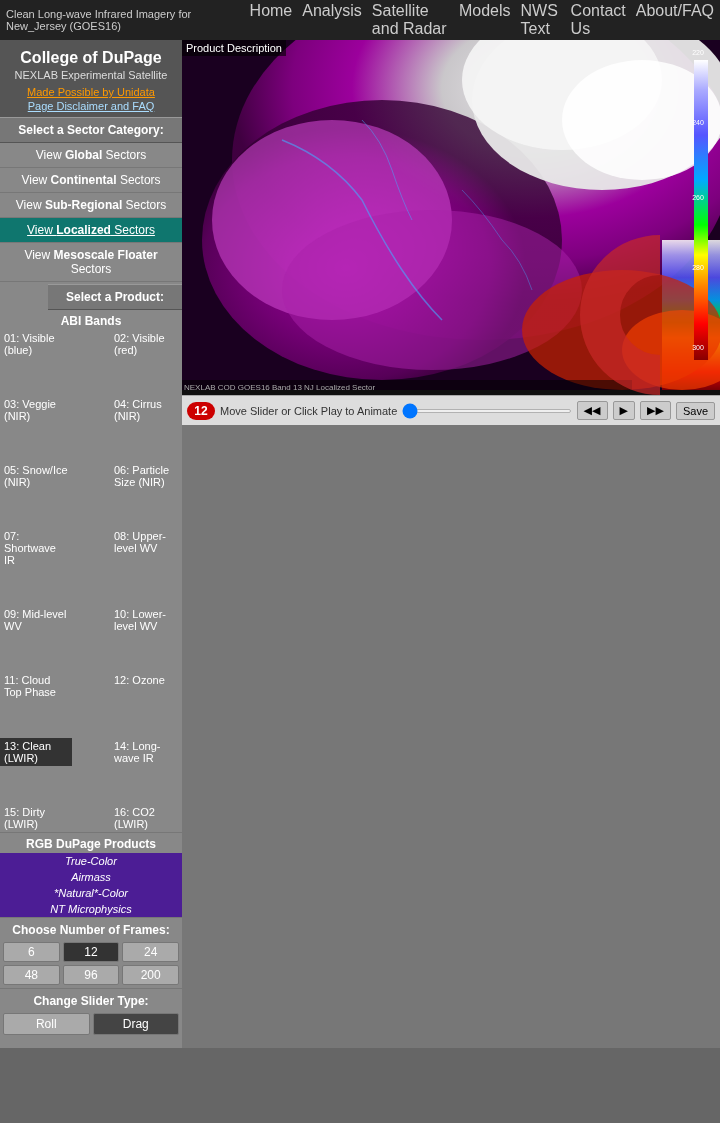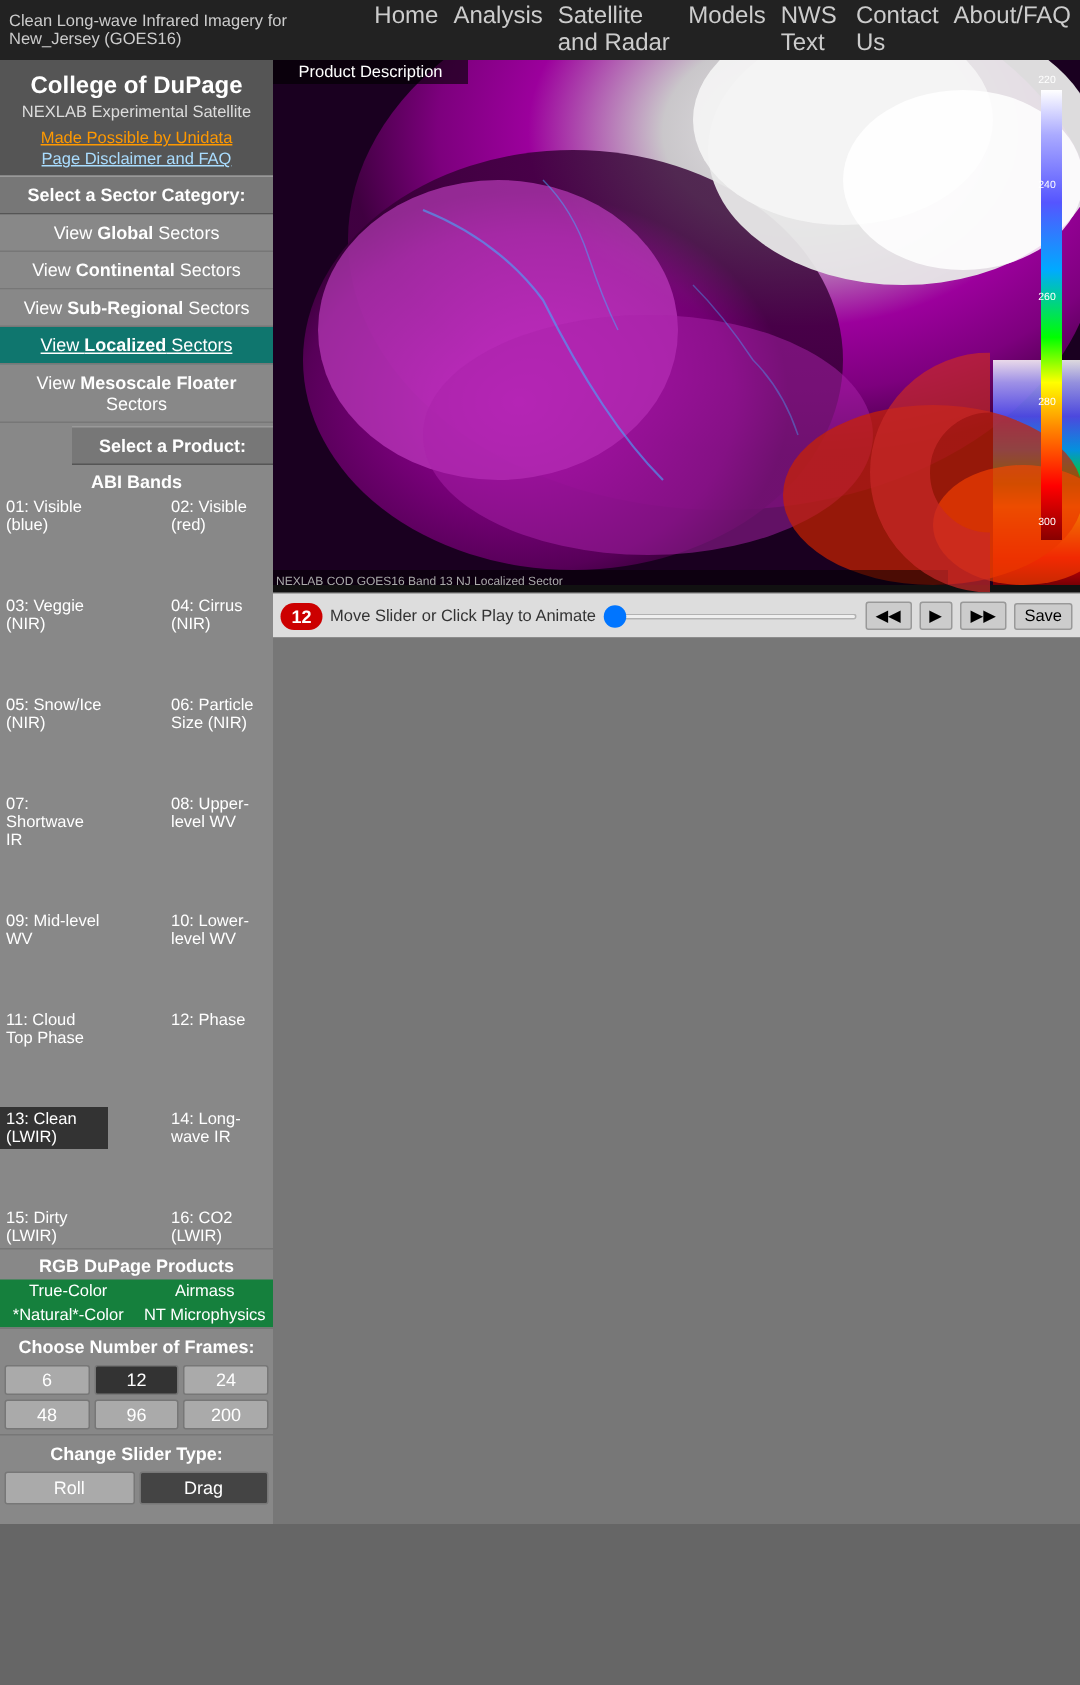--- a/index.html
+++ b/index.html
@@ -146,22 +146,23 @@
       font-size: 12px;
       font-weight: bold;
       text-align: center;
       padding: 4px 3px 2px;
       background: #888;
       border-top: 1px solid #777;
     }
 
     #rgb-grid {
       display: grid;
-      grid-template-columns: 1fr 1fr;
-      background: #15803d;
+      grid-template-columns: 1fr;
+      background: #4c1d95;
+      font-style: italic;
     }
     .rgb-item {
       padding: 2px 4px;
       font-size: 11px;
       color: #fff;
       cursor: pointer;
       text-align: center;
     }
 
     #frames-label {
@@ -244,21 +245,21 @@
       overflow: hidden;
     }
 
     #product-description-bar {
       position: absolute;
       top: 0;
       left: 0;
       background: rgba(0,0,0,0.6);
       color: #fff;
       font-size: 11px;
-      padding: 2px 17px;
+      padding: 2px 4px;
       z-index: 10;
     }
 
     
     #sat-image {
       width: 538px;
       height: 350px;
       display: block;
     }
 
@@ -370,21 +371,21 @@
       <div class="band-item">02: Visible (red)</div>
       <div class="band-item">03: Veggie (NIR)</div>
       <div class="band-item">04: Cirrus (NIR)</div>
       <div class="band-item">05: Snow/Ice (NIR)</div>
       <div class="band-item">06: Particle Size (NIR)</div>
       <div class="band-item">07: Shortwave IR</div>
       <div class="band-item">08: Upper-level WV</div>
       <div class="band-item">09: Mid-level WV</div>
       <div class="band-item">10: Lower-level WV</div>
       <div class="band-item">11: Cloud Top Phase</div>
-      <div class="band-item">12: Phase</div>
+      <div class="band-item">12: Ozone</div>
       <div class="band-item active">13: Clean (LWIR)</div>
       <div class="band-item">14: Long-wave IR</div>
       <div class="band-item">15: Dirty (LWIR)</div>
       <div class="band-item">16: CO2 (LWIR)</div>
     </div>
 
     <div id="rgb-label">RGB DuPage Products</div>
     <div id="rgb-grid">
       <div class="rgb-item">True-Color</div>
       <div class="rgb-item">Airmass</div>

